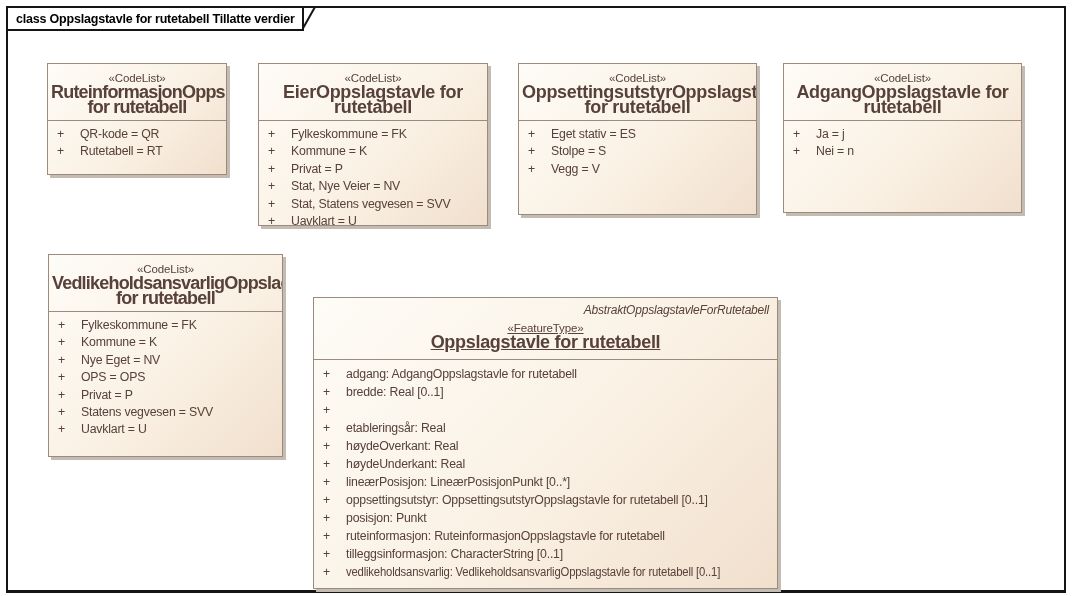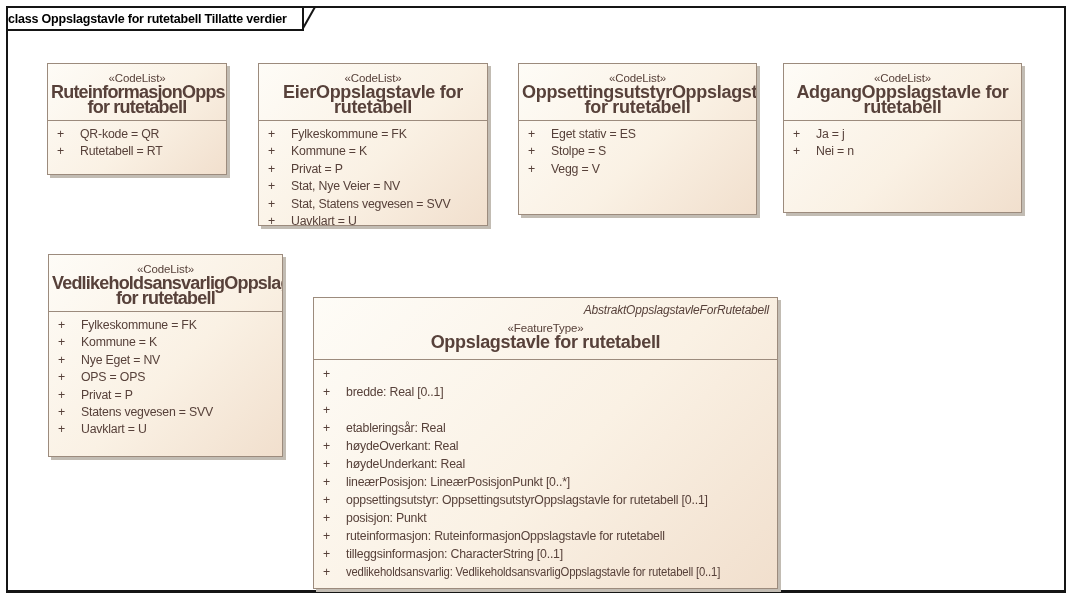--- a/index.html
+++ b/index.html
@@ -8,21 +8,21 @@
     font-family:"Liberation Sans", sans-serif; color:#57413a; overflow:hidden;
   }
   .frame {
     position:absolute; left:6px; top:6px; width:1056px; height:582px;
     border:2px solid #151515; border-bottom-width:3px; background:#ffffff;
   }
   
   .tab {
     position:absolute; left:6px; top:6px; width:298px; height:25px;
     background:#ffffff; border:2px solid #151515; box-sizing:border-box;
-    display:flex; align-items:center; 
+    display:flex; align-items:center; padding-left:8px;
   }
   .tab-title { font-weight:bold; font-size:12.5px; color:#000; letter-spacing:-0.2px; white-space:nowrap; }
   .tab-diag { position:absolute; left:302px; top:6px; width:18px; height:25px; pointer-events:none; }
   
   .uml-box {
     position:absolute; box-sizing:border-box;
     background:linear-gradient(135deg, #fefcf7 0%, #faf1e4 55%, #f1dfcd 100%);
     border:1px solid #9c8b7d;
     box-shadow:3px 3px 0 #c2bcb3;
     display:flex; flex-direction:column; overflow:hidden;
@@ -175,27 +175,28 @@
         </div>
       <div class="attr-row">
           <span class="plus">+</span>
           <span>Uavklart = U</span>
         </div>
     </div>
   </div>
 
   <div class="uml-box ft" style="left:313px; top:258px; width:465px; height:292px;margin-top:39px;">
     <div class="abstract-parent">AbstraktOppslagstavleForRutetabell</div>
-    <div class="box-header ft-header" style="padding-top:2px;">
+    <div class="box-header ft-header" style="padding-top:2px;text-decoration:underline;">
       <div class="stereo">«FeatureType»</div>
       <div class="box-name">Oppslagstavle for rutetabell</div>
     </div>
     <div class="attrs">
       <div class="attr-row">
           <span class="plus">+</span>
+          <span>adgang: AdgangOppslagstavle for rutetabell</span>
         </div>
       <div class="attr-row">
           <span class="plus">+</span>
           <span>bredde: Real [0..1]</span>
         </div>
       <div class="attr-row">
           <span class="plus">+</span>
         </div>
       <div class="attr-row">
           <span class="plus">+</span>

